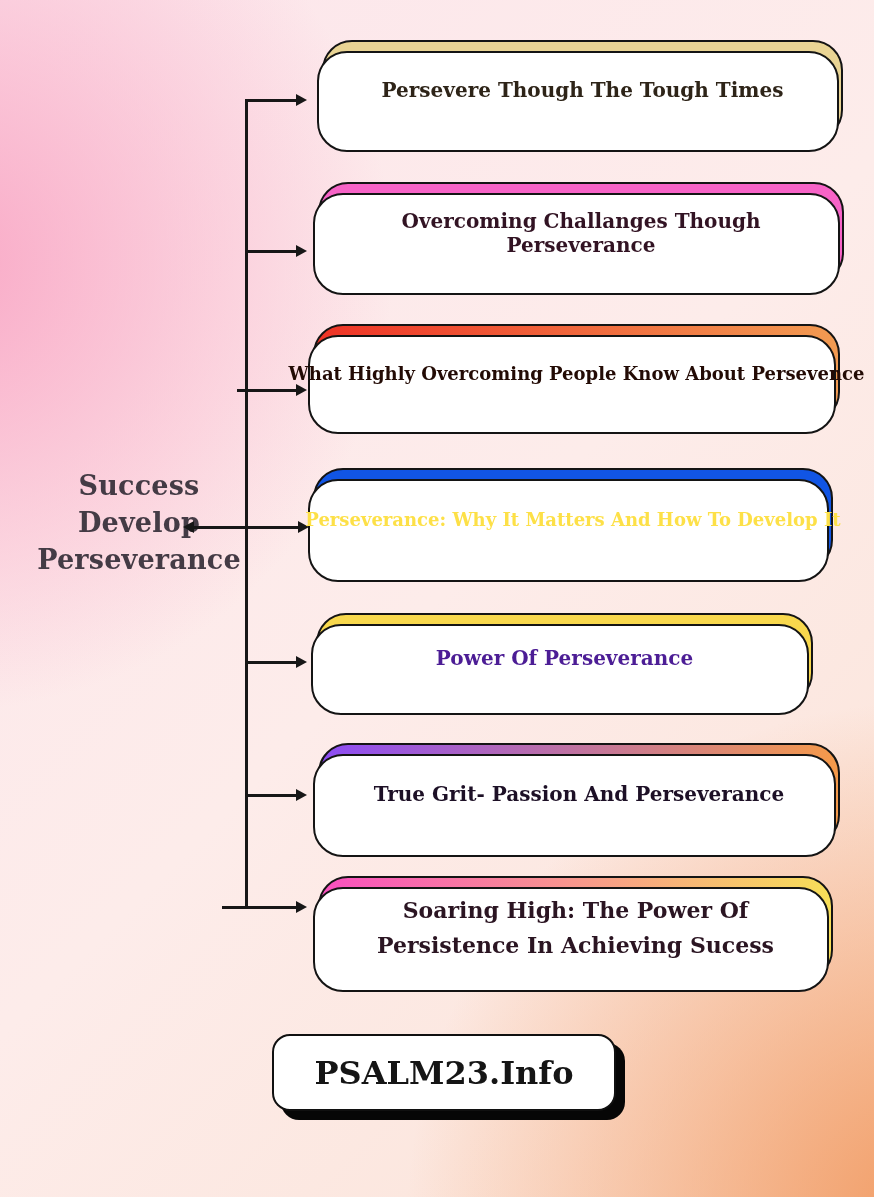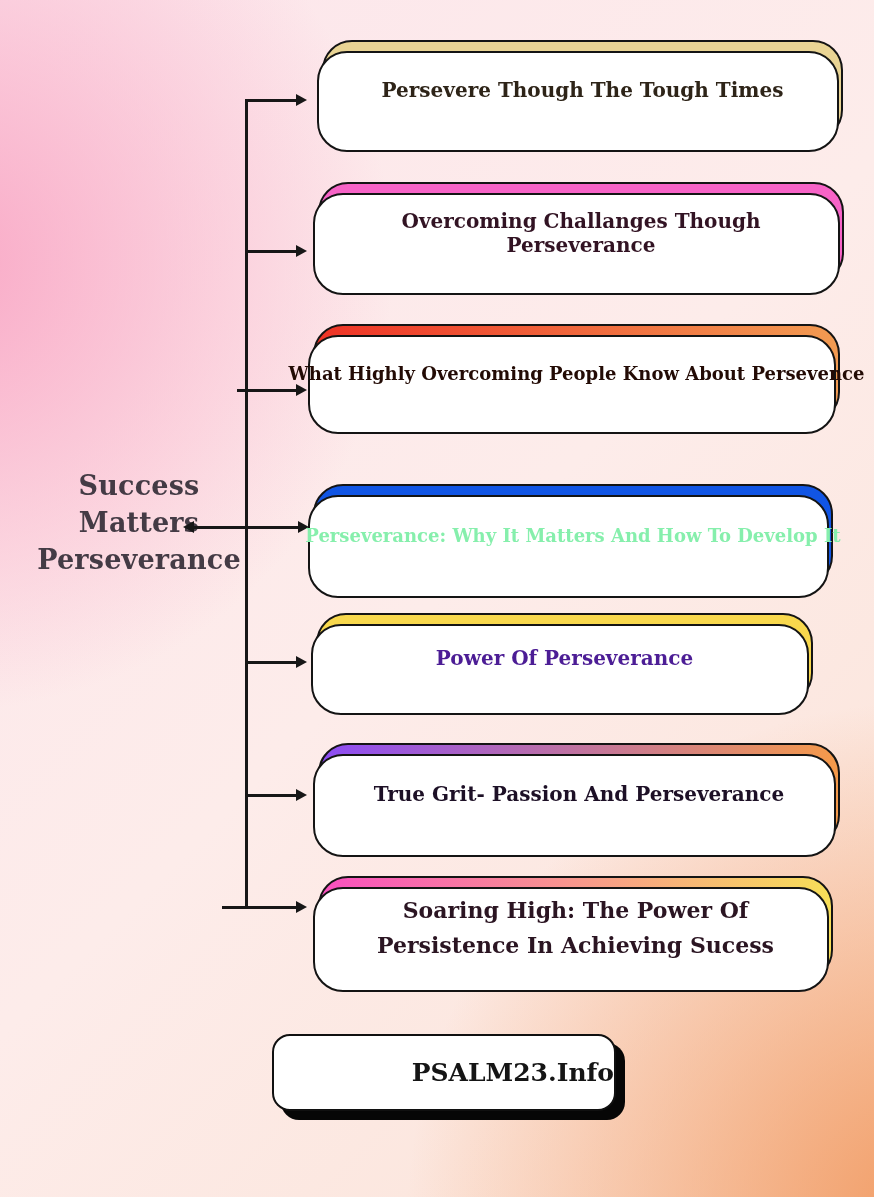--- a/index.html
+++ b/index.html
@@ -50,32 +50,32 @@
   .n3{left:313px; top:324px; width:527px; height:98px;  font-size:18px; white-space:nowrap;}
   .n4{left:313px; top:468px; width:520px; height:102px; font-size:18px; white-space:nowrap;}
   .n5{left:316px; top:613px; width:497px; height:90px;  font-size:20px;}
   .n6{left:318px; top:743px; width:522px; height:102px; font-size:20px;}
   .n7{left:318px; top:876px; width:515px; height:104px; font-size:22px; line-height:1.6;}
   
   .footer{
     position:absolute; left:272px; top:1034px; width:344px; height:77px;
     background:#ffffff; border:2.5px solid #101010; border-radius:18px;
     box-shadow:9px 9px 0 0 #060606; box-sizing:border-box;
-    display:flex; align-items:center; justify-content:flex-end;
-    font-weight:700; font-size:25px; color:#151515; z-index:1;
+    display:flex; align-items:center; justify-content:center;
+    font-weight:700; font-size:32px; color:#151515; z-index:1;
   }
 </style>
 </head>
 <body>
 
 <div class="canvas">
 
   <div class="central">
     <div>Success</div>
-    <div>Matters</div>
+    <div>Develop</div>
     <div>Perseverance</div>
   </div>
 
   <div class="line trunk"></div>
 
   <div class="line branch br1">
     <span class="ah right"></span>
   </div>
   <div class="line branch br2">
     <span class="ah right"></span>
@@ -99,21 +99,21 @@
 
   <div class="node n1" style="background: rgb(233, 212, 148); color: rgb(46, 36, 24);">
     <span>Persevere Though The Tough Times</span>
   </div>
   <div class="node n2" style="background: rgb(247, 99, 199); color: rgb(50, 19, 35);">
     <span>Overcoming Challanges Though Perseverance</span>
   </div>
   <div class="node n3" style="background: linear-gradient(90deg, rgb(238, 51, 38) 0%, rgb(242, 155, 82) 100%); color: rgb(35, 11, 5);">
     <span>What Highly Overcoming People Know About Persevence</span>
   </div>
-  <div class="node n4" style="background: rgb(17, 85, 228); color: #86efac; margin-top: 16px;">
+  <div class="node n4" style="background: rgb(17, 85, 228); color: #fde047;">
     <span>Perseverance: Why It Matters And How To Develop It</span>
   </div>
   <div class="node n5" style="background: rgb(248, 216, 77); color: #4c1d95;">
     <span>Power Of Perseverance</span>
   </div>
   <div class="node n6" style="background: linear-gradient(90deg, rgb(140, 76, 245) 0%, rgb(245, 154, 74) 100%); color: rgb(29, 16, 38);">
     <span>True Grit- Passion And Perseverance</span>
   </div>
   <div class="node n7" style="background: linear-gradient(90deg, rgb(249, 79, 192) 0%, rgb(247, 223, 88) 100%); color: rgb(43, 21, 34);">
     <span>Soaring High: The Power Of Persistence In Achieving Sucess</span>

